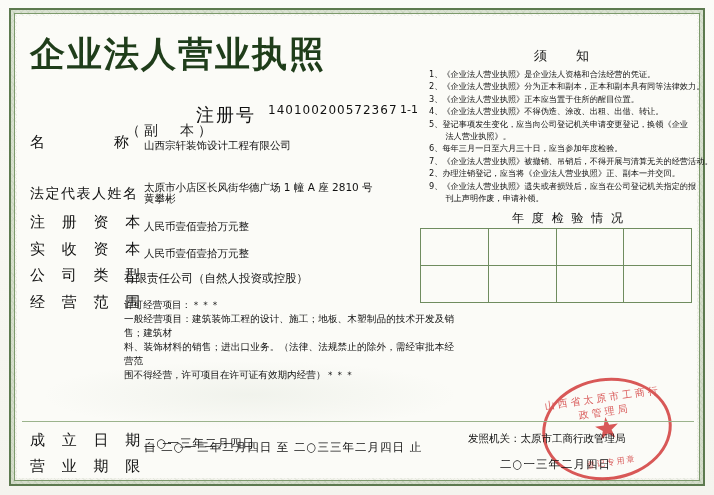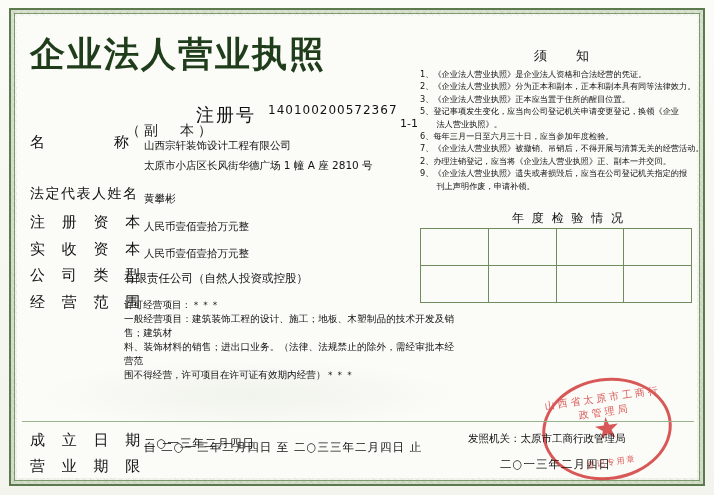--- a/index.html
+++ b/index.html
@@ -55,32 +55,32 @@
   }
 
   
   .regno-label{
     position:absolute;left:196px;top:103px;font-size:18px;color:#111;letter-spacing:2px;
   }
   .regno-value{
     position:absolute;left:268px;top:103px;font-size:12px;color:#111;letter-spacing:1px;
   }
   .regno-suffix{
-    position:absolute;left:400px;top:103px;font-size:11px;color:#111;margin-top:14px;
+    position:absolute;left:400px;top:103px;font-size:11px;color:#111;
   }
 
   
   .field{position:absolute;font-size:15px;color:#111;letter-spacing:6px;white-space:nowrap;}
   .fval{position:absolute;font-size:10.5px;color:#111;white-space:nowrap;padding-left:20px;}
   .fval-b{position:absolute;font-size:11.5px;color:#111;white-space:nowrap;}
 
   .f-name{left:30px;top:133px;}
   .v-name{left:124px;top:139px;}
   .f-addr{left:30px;top:159px;}
-  .v-addr{left:124px;top:159px;}
+  .v-addr{left:124px;top:181px;}
   .f-rep{left:30px;top:185px;letter-spacing:1.5px;font-size:14px;}
   .v-rep{left:124px;top:192px;}
   .f-regcap{left:30px;top:213px;}
   .v-regcap{left:124px;top:220px;}
   .f-paidcap{left:30px;top:240px;}
   .v-paidcap{left:124px;top:247px;}
   .f-type{left:30px;top:266px;}
   .v-type{left:124px;top:271px;}
   .f-scope{left:30px;top:293px;}
 
@@ -101,21 +101,21 @@
   }
 
   
   .notice-title{
     position:absolute;left:534px;top:47px;font-size:13px;color:#111;letter-spacing:8px;
   }
   .notice-body{
     position:absolute;left:420px;top:68px;width:272px;
     font-size:8.2px;color:#111;line-height:12.4px;
   }
-  .notice-body div{white-space:nowrap;}
+  .notice-body div{white-space:nowrap;margin-left:9px;}
 
   
   .insp-title{
     position:absolute;left:512px;top:210px;font-size:12px;color:#111;letter-spacing:2px;
   }
   .insp-table{
     position:absolute;left:420px;top:228px;width:272px;height:70px;
     border-collapse:collapse;
   }
   .insp-table td{
@@ -201,20 +201,21 @@
     <div>一般经营项目：建筑装饰工程的设计、施工；地板、木塑制品的技术开发及销售；建筑材</div>
     <div>料、装饰材料的销售；进出口业务。（法律、法规禁止的除外，需经审批本经营范</div>
     <div>围不得经营，许可项目在许可证有效期内经营）＊＊＊</div>
   </div>
 
   <div class="notice-title">须　知</div>
   <div class="notice-body">
     <div>1、《企业法人营业执照》是企业法人资格和合法经营的凭证。</div>
     <div>2、《企业法人营业执照》分为正本和副本，正本和副本具有同等法律效力。</div>
     <div>3、《企业法人营业执照》正本应当置于住所的醒目位置。</div>
+    <div>4、《企业法人营业执照》不得伪造、涂改、出租、出借、转让。</div>
     <div>5、登记事项发生变化，应当向公司登记机关申请变更登记，换领《企业</div>
     <div>　　法人营业执照》。</div>
     <div>6、每年三月一日至六月三十日，应当参加年度检验。</div>
     <div>7、《企业法人营业执照》被撤销、吊销后，不得开展与清算无关的经营活动。</div>
     <div>2、办理注销登记，应当将《企业法人营业执照》正、副本一并交回。</div>
     <div>9、《企业法人营业执照》遗失或者损毁后，应当在公司登记机关指定的报</div>
     <div>　　刊上声明作废，申请补领。</div>
   </div>
 
   <div class="insp-title">年 度 检 验 情 况</div>

